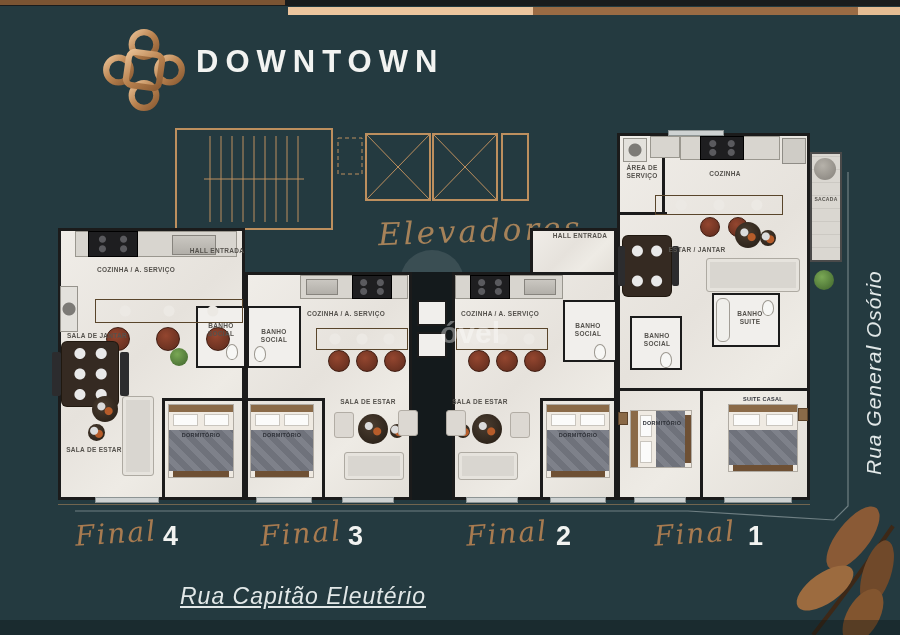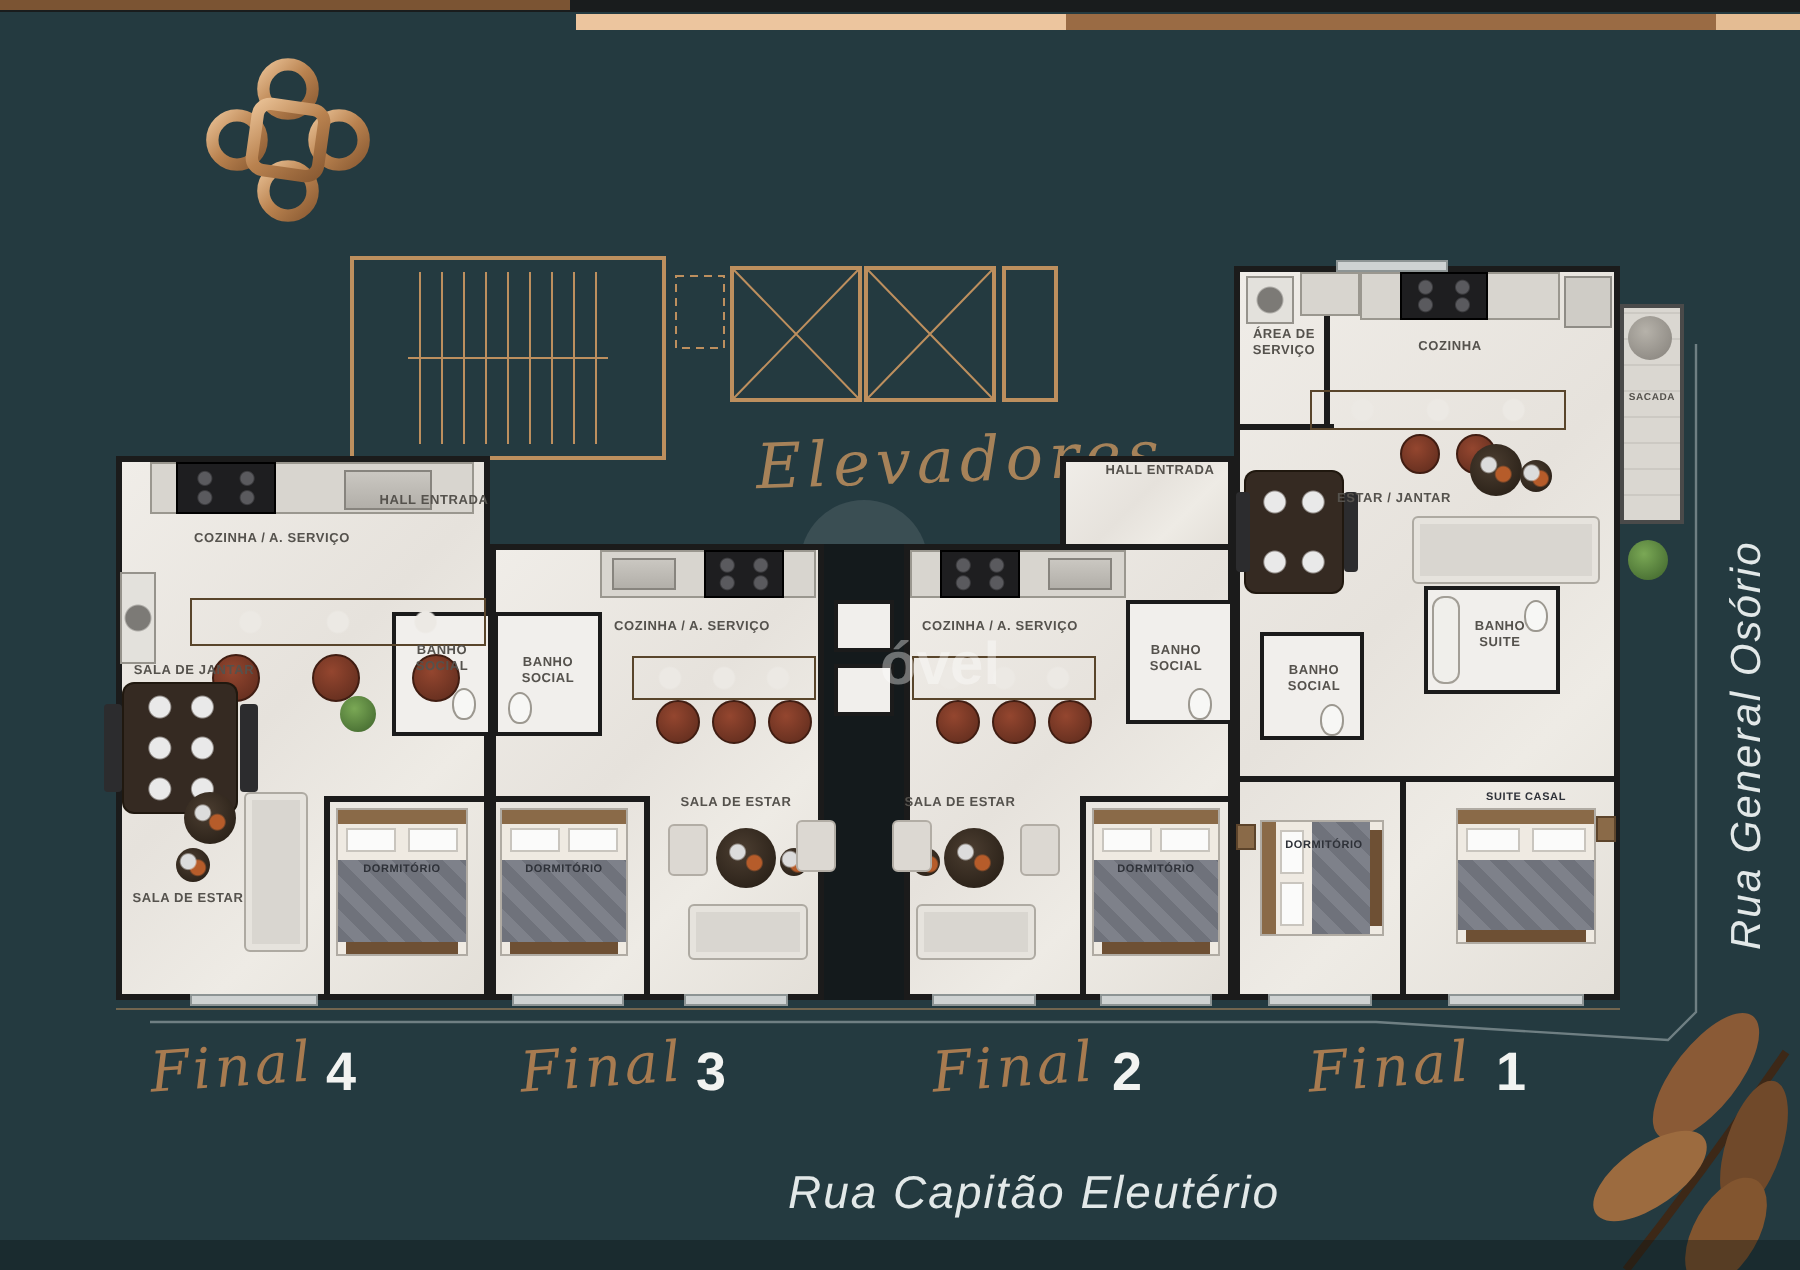--- a/index.html
+++ b/index.html
@@ -109,20 +109,21 @@
       </linearGradient>
     </defs>
     <g fill="none" stroke="url(#lg)" stroke-width="7" stroke-linecap="round">
       <circle cx="50" cy="21" r="14"></circle>
       <circle cx="79" cy="50" r="14"></circle>
       <circle cx="50" cy="79" r="14"></circle>
       <circle cx="21" cy="50" r="14"></circle>
       <rect x="31" y="31" width="38" height="38" rx="7" transform="rotate(8 50 50)"></rect>
     </g>
   </svg>
+  <div class="brand-name" style="left:196px;top:44px;font-size:31px;letter-spacing:7px;">DOWNTOWN</div>
 
   <svg class="abs" style="left:170px;top:126px;" width="400" height="125" viewBox="0 0 400 125">
     <g stroke="#BD8F5E" fill="none" stroke-width="2">
       <rect x="6" y="3" width="156" height="100"></rect>
       <path stroke-width="1" d="M40 10 V96 M51 10 V96 M62 10 V96 M73 10 V96 M84 10 V96 M95 10 V96 M106 10 V96 M117 10 V96 M128 10 V96 M34 53 H134"></path>
       <rect x="196" y="8" width="64" height="66"></rect>
       <path stroke-width="1" d="M196 8 L260 74 M260 8 L196 74"></path>
       <rect x="263" y="8" width="64" height="66"></rect>
       <path stroke-width="1" d="M263 8 L327 74 M327 8 L263 74"></path>
       <rect x="332" y="8" width="26" height="66"></rect>
@@ -303,21 +304,21 @@
 
   <div class="script" style="left:75px;top:517px;font-size:28px;">Final</div>
   <div class="finalnum" style="left:163px;top:521px;font-size:27px;">4</div>
   <div class="script" style="left:260px;top:517px;font-size:28px;">Final</div>
   <div class="finalnum" style="left:348px;top:521px;font-size:27px;">3</div>
   <div class="script" style="left:466px;top:517px;font-size:28px;">Final</div>
   <div class="finalnum" style="left:556px;top:521px;font-size:27px;">2</div>
   <div class="script" style="left:654px;top:517px;font-size:28px;">Final</div>
   <div class="finalnum" style="left:748px;top:521px;font-size:27px;">1</div>
 
-  <div class="street" style="left:180px;top:583px;width:460px;text-align:right;font-size:23px;">Rua Capitão Eleutério</div>
+  <div class="street" style="left:180px;top:583px;width:460px;text-align:left;font-size:23px;text-decoration:underline;">Rua Capitão Eleutério</div>
   <div class="street" style="left:862px;top:475px;width:310px;font-size:21px;transform-origin:left top;transform:rotate(-90deg);">Rua General Osório</div>
 
   <svg class="abs" style="left:755px;top:488px;" width="145" height="147" viewBox="0 0 145 147">
     <path d="M58 147 Q98 96 138 38" stroke="#3d2817" stroke-width="4" fill="none"></path>
     <ellipse cx="98" cy="50" rx="16" ry="38" fill="#8A5A36" transform="rotate(38 98 50)"></ellipse>
     <ellipse cx="122" cy="85" rx="14" ry="34" fill="#70492A" transform="rotate(18 122 85)"></ellipse>
     <ellipse cx="70" cy="100" rx="15" ry="33" fill="#9C6B3F" transform="rotate(55 70 100)"></ellipse>
     <ellipse cx="108" cy="128" rx="16" ry="30" fill="#82552F" transform="rotate(30 108 128)"></ellipse>
   </svg>
   <div class="bar" style="left:0;top:620px;width:900px;height:15px;background:rgba(10,16,18,.35);"></div>

